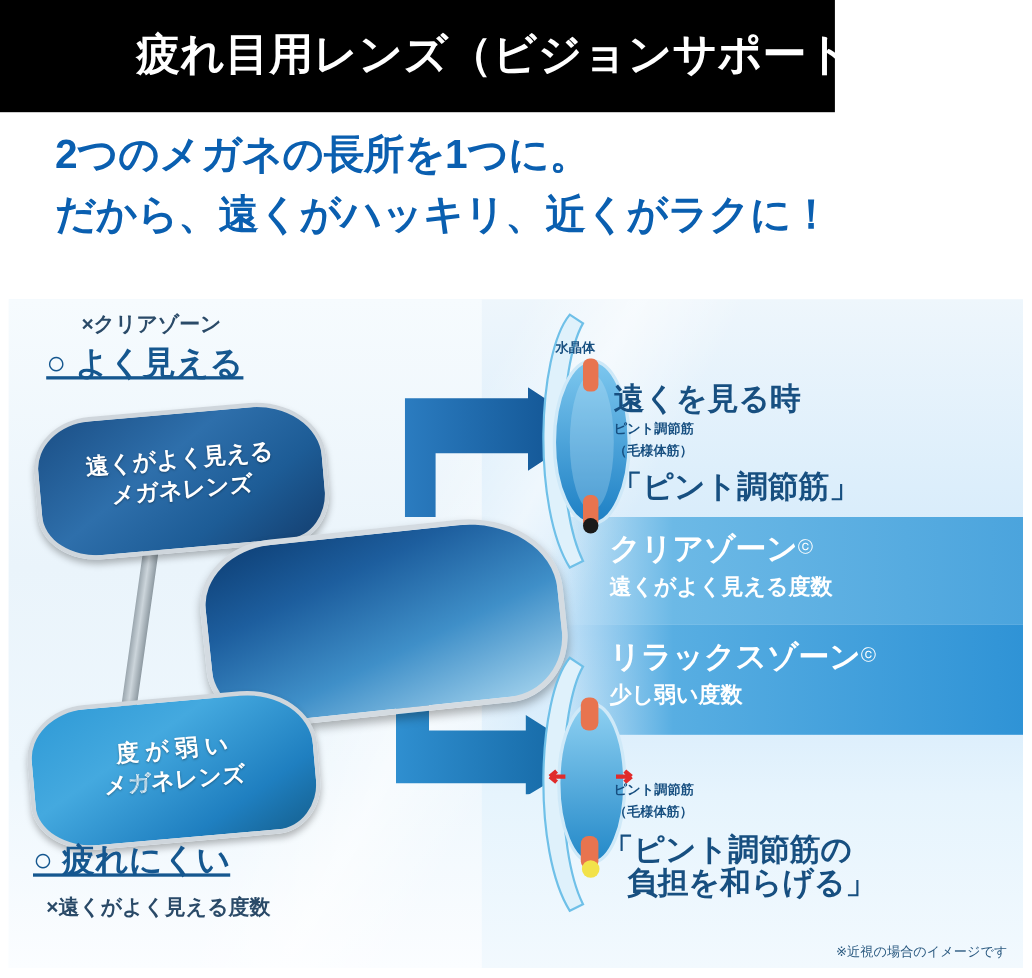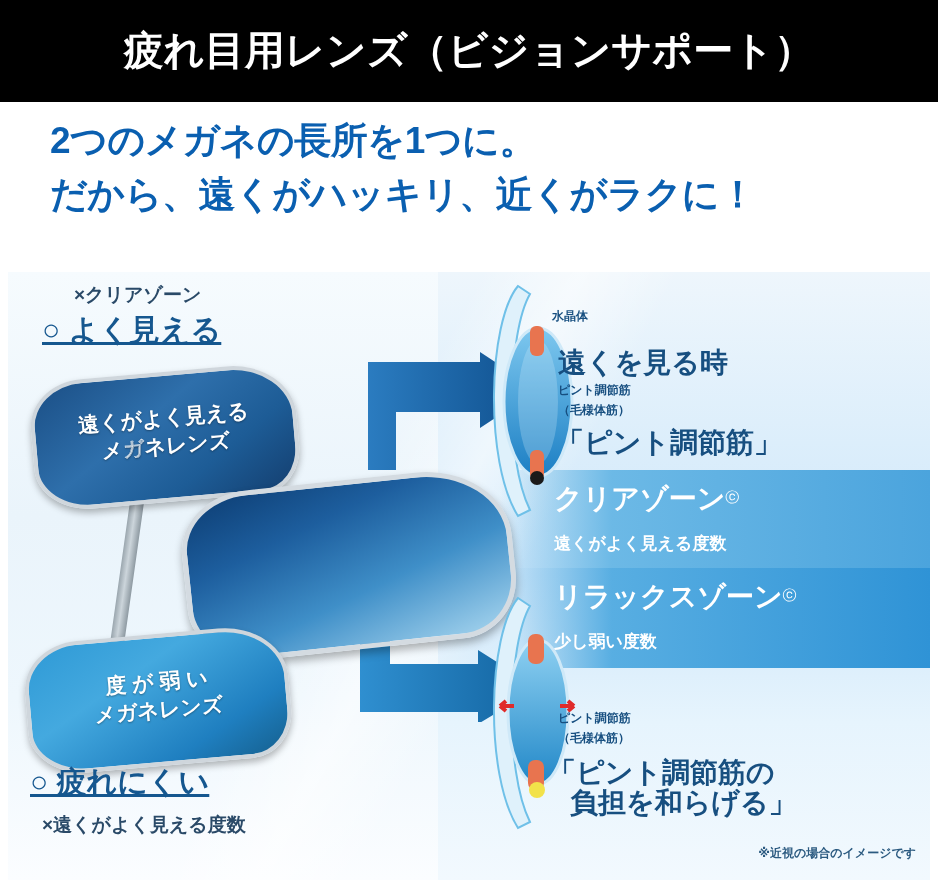--- a/index.html
+++ b/index.html
@@ -1,20 +1,20 @@
 <!DOCTYPE html>
 <html><head>
 <meta charset="utf-8">
 <style>
   html,body{margin:0;padding:0;background:#ffffff;}
   body{width:938px;height:889px;font-family:"Liberation Sans","DejaVu Sans",sans-serif;overflow:hidden;}
   .page{position:relative;width:938px;height:889px;background:#fff;}
 
   
-  .header-bar{position:absolute;left:0;top:0;width:938px;height:102px;background:#000;}
+  .header-bar{position:absolute;left:0;top:0;width:759px;height:102px;background:#000;}
   .header-title{position:absolute;left:0;top:22px;width:938px;text-align:center;color:#fff;
     font-size:40px;font-weight:bold;letter-spacing:0px;line-height:56px;}
 
   
   .lead{position:absolute;left:50px;top:118px;width:860px;color:#0a5fb0;font-weight:bold;
     font-size:37px;line-height:46px;letter-spacing:-0.5px;}
   .lead .l2{display:block;margin-top:8px;}
 
   
   .panel{position:absolute;left:8px;top:272px;width:922px;height:608px;overflow:hidden;
@@ -29,21 +29,21 @@
   
   .band-blue{position:absolute;right:0;width:430px;
     background:linear-gradient(90deg,rgba(110,190,235,0) 0%,#6cb9e6 26%,#4ba4dd 100%);}
   .band-clear{top:198px;height:98px;}
   .band-relax{top:296px;height:100px;
     background:linear-gradient(90deg,rgba(90,175,228,0) 0%,#58aee2 26%,#2f93d6 100%);}
 
   .zone-label{position:absolute;color:#fff;}
   .zone-title{font-size:28px;font-weight:bold;letter-spacing:0px;}
   .zone-sup{font-size:14px;vertical-align:super;}
-  .zone-sub{font-size:17px;font-weight:bold;margin-top:14px;}
+  .zone-sub{font-size:20px;font-weight:bold;margin-top:2px;}
 
   
   .lens{position:absolute;}
   .lens-top{left:24px;top:100px;width:258px;height:122px;
     border-radius:54px 66px 40px 56px/46px 54px 46px 44px;
     background:linear-gradient(145deg,#1b4f86 0%,#2e6fab 40%,#1d5c96 70%,#143f70 100%);
     border:4px solid #cfd6dc;box-shadow:0 4px 7px rgba(0,0,0,.28);
     transform:rotate(-5deg);}
   .lens-mid{left:176px;top:208px;width:320px;height:160px;
     border-radius:70px 90px 58px 70px/58px 72px 60px 56px;
@@ -82,21 +82,21 @@
   .eye{position:absolute;}
   .eye-top{left:470px;top:10px;}
   .eye-bot{left:470px;top:322px;}
 
   
   .rt{position:absolute;font-weight:bold;}
   .rt-dark{color:#174f80;}
   .rt-lg{font-size:28px;}
   .rt-xs{font-size:12px;font-weight:bold;}
 
-  .note{position:absolute;right:14px;bottom:18px;font-size:12px;color:#2b5a80;font-weight:bold;}
+  .note{position:absolute;right:14px;bottom:6px;font-size:12px;color:#2b5a80;font-weight:normal;}
 </style>
 </head>
 <body>
 
 <div class="page">
 
   <div class="header-bar">
     <div class="header-title">疲れ目用レンズ（ビジョンサポート）</div>
   </div>
 
@@ -187,21 +187,21 @@
         </defs>
         <path d="M40,4 C10,40 6,180 40,234 L52,228 C26,176 30,50 52,12 Z" fill="#dff1fb" stroke="#6fc0e8" stroke-width="2"></path>
         <ellipse cx="60" cy="120" rx="34" ry="74" fill="url(#eyeinner)" stroke="#cfe9f8" stroke-width="3"></ellipse>
         <ellipse cx="60" cy="120" rx="20" ry="62" fill="#d9eefb" opacity=".25"></ellipse>
         <rect x="52" y="44" width="14" height="30" rx="6" fill="#e8744f"></rect>
         <rect x="52" y="168" width="14" height="30" rx="6" fill="#e8744f"></rect>
         <circle cx="59" cy="196" r="7" fill="#1a1a1a"></circle>
       </svg>
     </div>
 
-    <div class="rt rt-xs rt-dark" style="left:544px;top:36px;">水晶体</div>
+    <div class="rt rt-xs rt-dark" style="left:497px;top:36px;">水晶体</div>
     <div class="rt rt-lg rt-dark" style="left:550px;top:72px;">遠くを見る時</div>
     <div class="rt rt-xs rt-dark" style="left:550px;top:110px;">ピント調節筋</div>
     <div class="rt rt-xs rt-dark" style="left:550px;top:130px;">（毛様体筋）</div>
     <div class="rt rt-lg rt-dark" style="left:548px;top:152px;">「ピント調節筋」</div>
 
     <div class="eye eye-bot">
       <svg width="110" height="240" viewBox="0 0 110 240">
         <defs>
           <linearGradient id="eyeinner2" x1="0" y1="0" x2="0" y2="1">
             <stop offset="0" stop-color="#8fd1f2"></stop>

